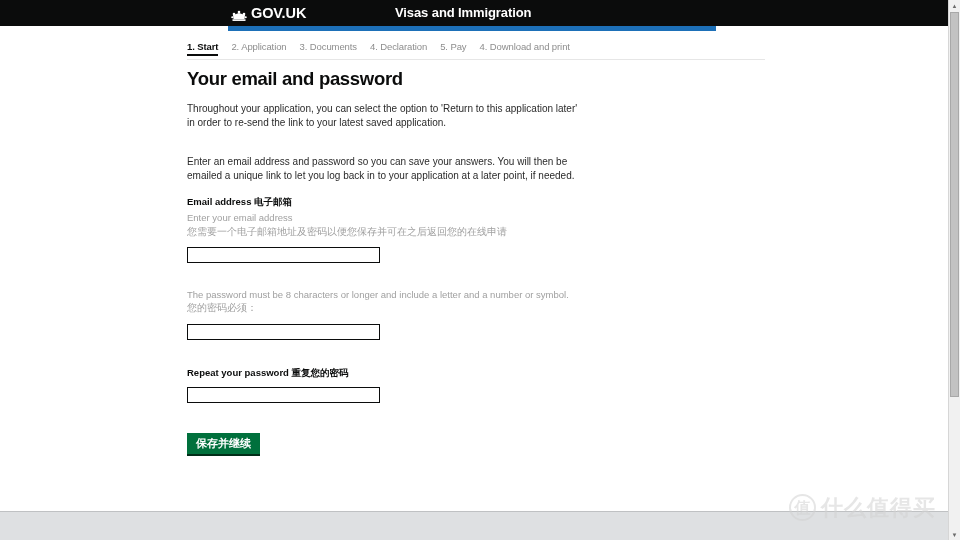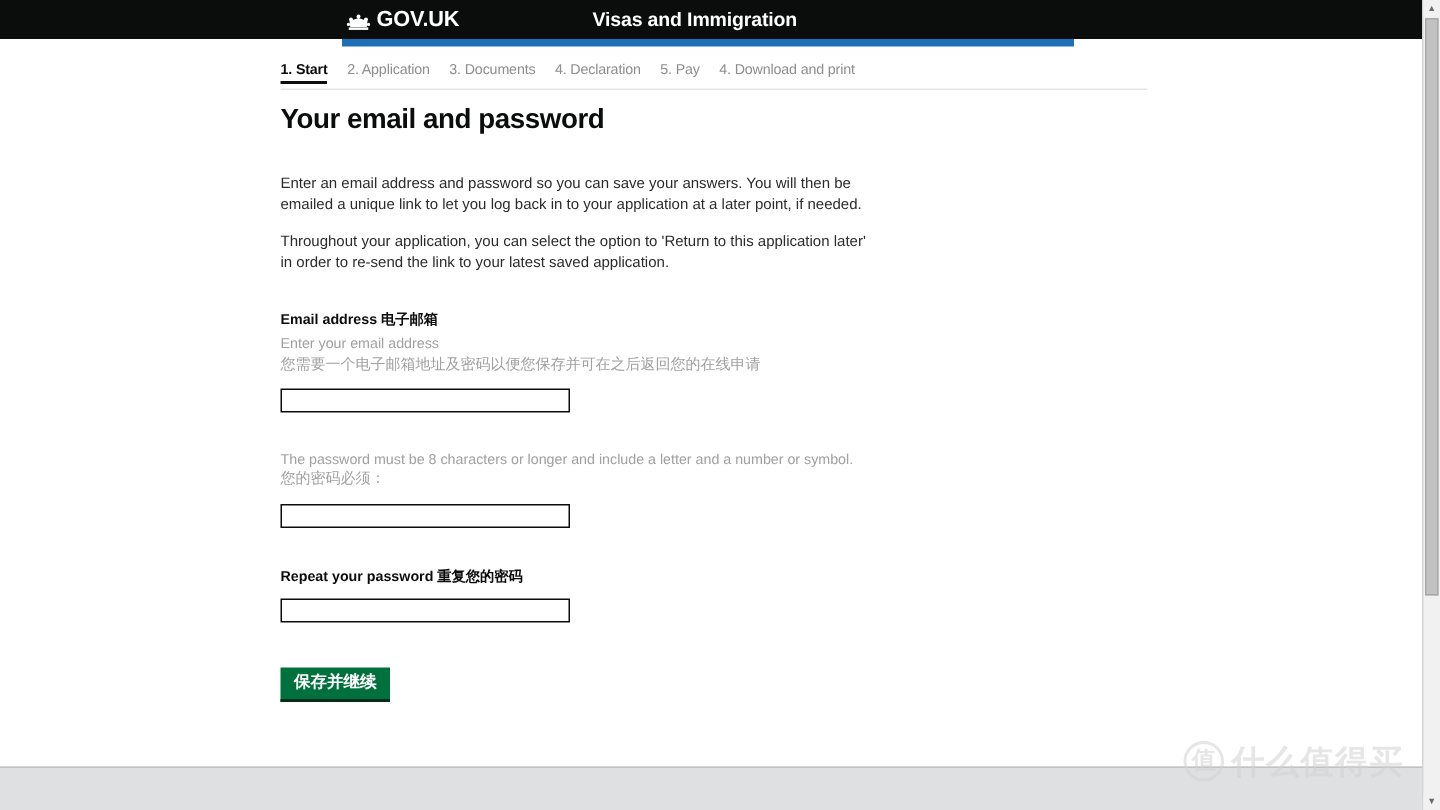--- a/index.html
+++ b/index.html
@@ -190,21 +190,21 @@
     height: 16px;
     border: 1.7px solid #0b0c0c;
     background: #ffffff;
     font-family: "Liberation Sans", sans-serif;
     font-size: 10px;
     padding: 0 3px;
     color: #0b0c0c;
     outline: none;
   }
 
-  #email-group { margin-top: 25px; }
+  #email-group { margin-top: 13px; }
   #email-hint-en { margin-top: 4px; }
   #email-input { margin-top: 9px; }
 
   #password-group { margin-top: 26px; }
   #password-hint-en { margin-top: 4px; }
   #password-input { margin-top: 10px; }
 
   #repeat-group { margin-top: 26px; }
   #repeat-input { margin-top: 8px; }
 
@@ -338,22 +338,22 @@
     <span class="phase-step">4. Declaration</span>
     <span class="phase-step">5. Pay</span>
     <span class="phase-step">4. Download and print</span>
   </div>
   <div id="nav-rule"></div>
 
   <div id="content">
 
     <h1 class="page-title-en">Your email and password</h1>
 
+    <p class="body-copy" id="intro-2">Throughout your application, you can select the option to 'Return to this application later' in order to re-send the link to your latest saved application.</p>
     <p class="body-copy" id="intro-1">Enter an email address and password so you can save your answers. You will then be emailed a unique link to let you log back in to your application at a later point, if needed.</p>
-    <p class="body-copy" id="intro-2">Throughout your application, you can select the option to 'Return to this application later' in order to re-send the link to your latest saved application.</p>
 
     
     <div class="form-group" id="email-group">
       <div class="field-label">Email address 电子邮箱</div>
       <div class="field-hint" id="email-hint-en">Enter your email address</div>
       <div class="field-hint-zh">您需要一个电子邮箱地址及密码以便您保存并可在之后返回您的在线申请</div>
       <input class="text-input" id="email-input" type="text" value="" style="">
     </div>
 
     

